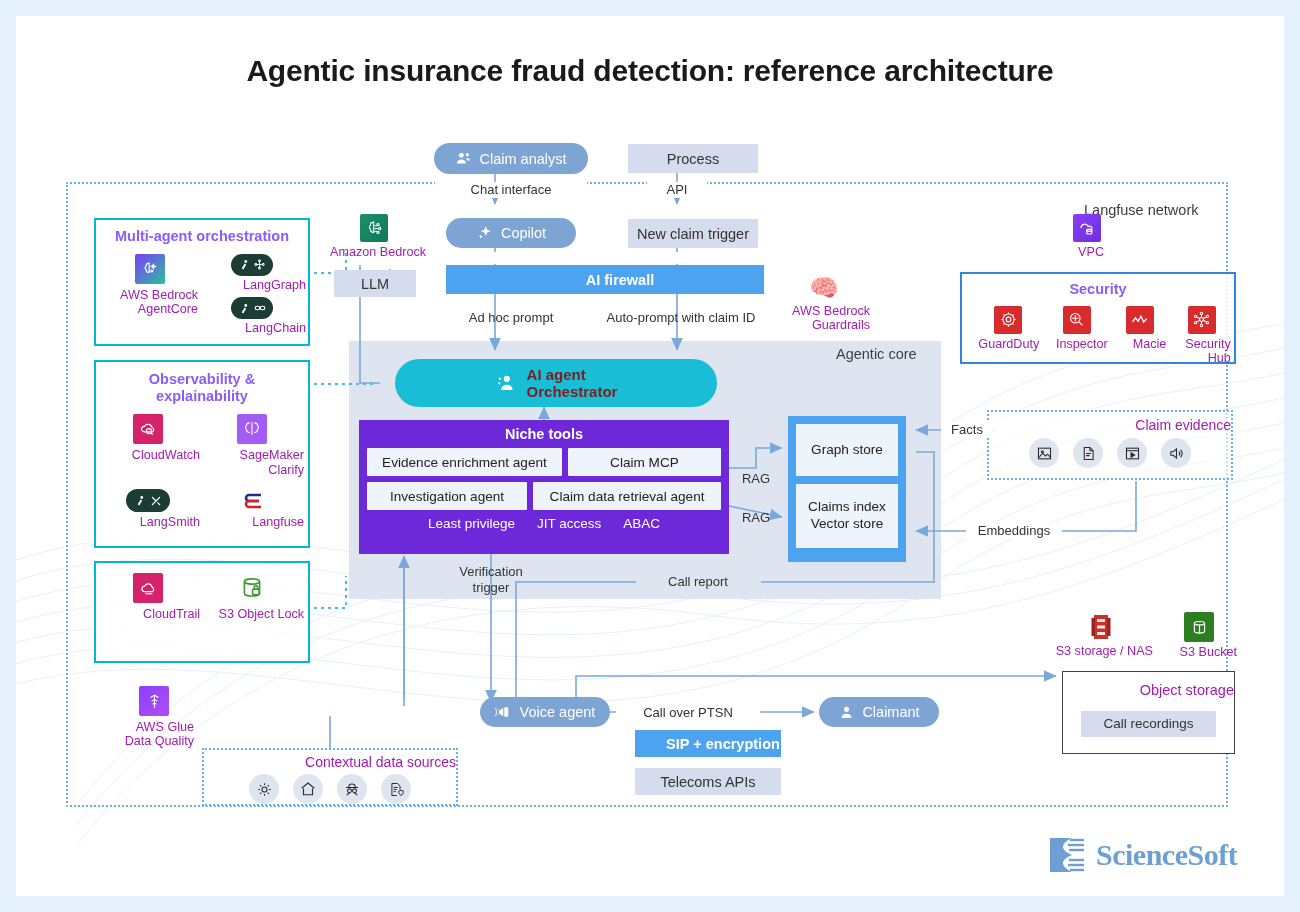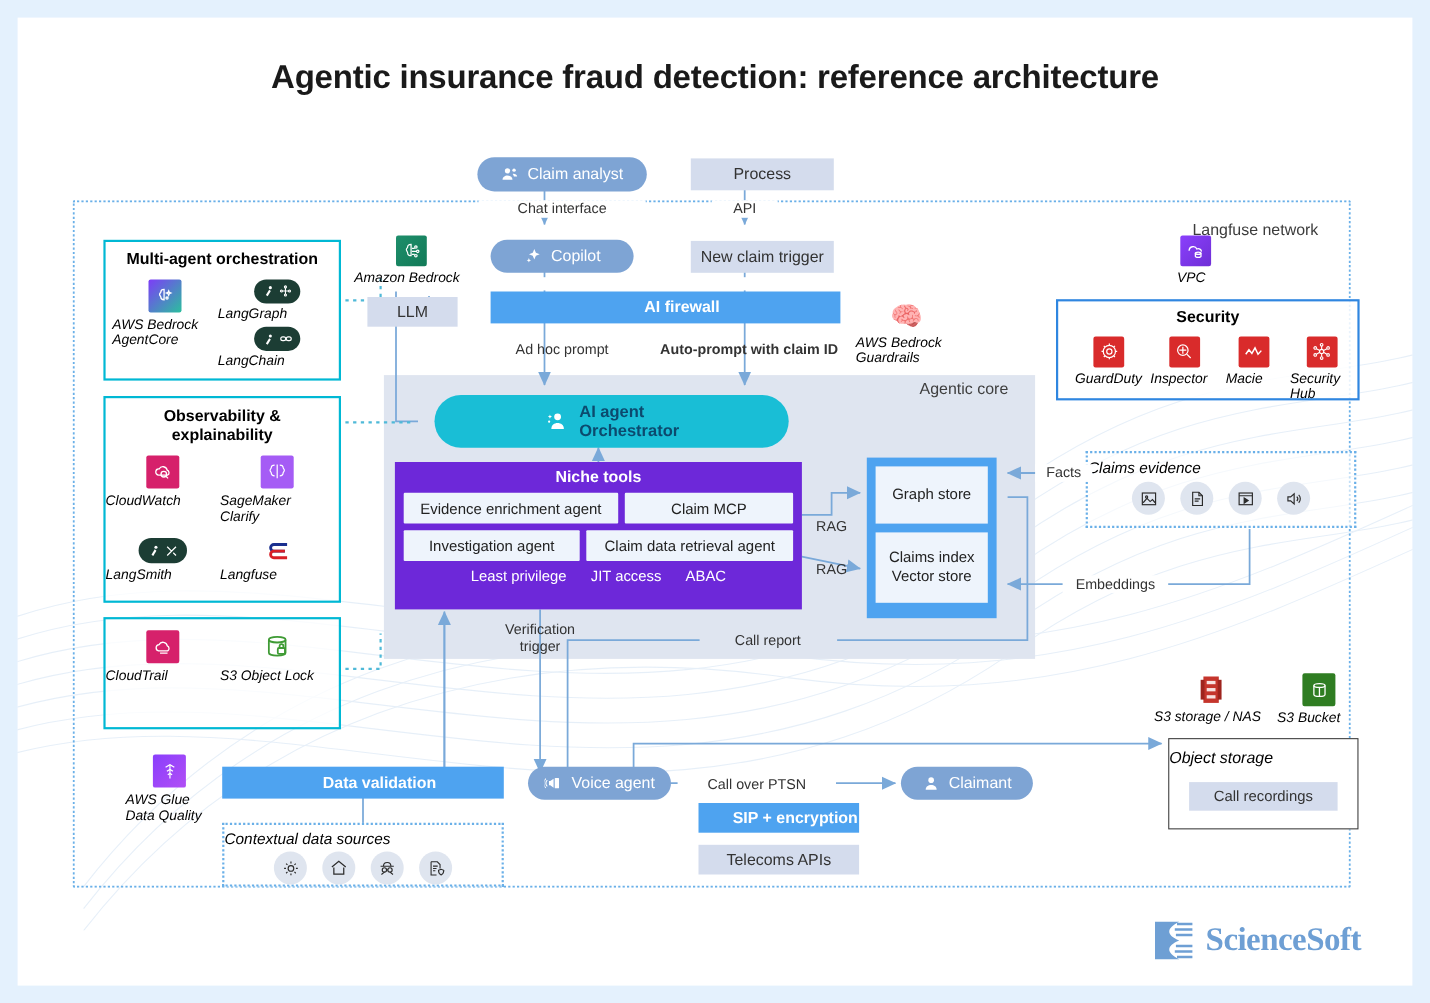--- a/index.html
+++ b/index.html
@@ -36,24 +36,24 @@
     font-size: 14.5px; color: #3c3c3c;
   }
 
   
   .panel {
     border: 2px solid #00b8d4;
     background: rgba(255,255,255,0.78);
   }
   .panel-title {
     text-align: center; font-weight: bold; font-size: 14.5px;
-    color: #000000; line-height: 1.15;
+    color: #8b5cf6; line-height: 1.15;
   }
   .tile-label {
-    text-align: left; font-size: 12.6px; color: #000000; line-height: 1.15; font-style: italic;
+    text-align: right; font-size: 12.6px; color: #a21caf; line-height: 1.15;
   }
 
   
   .rounded-pill {
     border-radius: 999px;
     display: flex; align-items: center; justify-content: center;
     color: #fff;
   }
   .node-grey {
     background: #d4dced; color: #333;
@@ -77,21 +77,21 @@
     background: #dfe5f0;
   }
   #agentic-core-label {
     left: 820px; top: 330px; font-size: 14.5px; color: #3f3f3f;
   }
 
   #orchestrator {
     left: 379px; top: 343px; width: 322px; height: 48px;
     background: #19bed6; border-radius: 999px;
     display:flex; align-items:center; justify-content:center; gap: 10px;
-    color: #0c4a6e; font-weight: bold; font-size: 15px; line-height: 1.15;
+    color: #7f1d1d; font-weight: bold; font-size: 15px; line-height: 1.15;
     text-align: center;
   }
 
   #niche-tools {
     left: 343px; top: 404px; width: 370px; height: 134px;
     background: #6d28d9;
   }
   #niche-tools-title {
     text-align:center; color:#fff; font-weight:bold; font-size:14.5px;
     margin-top: 6px;
@@ -285,21 +285,21 @@
 
   <div class="abs node-grey" style="left:612px;top:203px;width:130px;height:29px;">
     <span>New claim trigger</span>
   </div>
 
   <div class="abs node-blue" style="left:430px;top:249px;width:318px;height:29px;">
     <span>AI firewall</span>
   </div>
 
   <div class="abs edge-label" style="left:420px;top:294px;width:150px;">Ad hoc prompt</div>
-  <div class="abs edge-label" style="left:570px;top:294px;width:190px;font-weight:bold;">Auto-prompt with claim ID</div>
+  <div class="abs edge-label" style="left:570px;top:294px;width:190px;">Auto-prompt with claim ID</div>
 
   <div class="abs" style="left:306px;top:198px;width:104px;">
     <div style="width:28px;height:28px;margin:0 auto;border-radius:2px;background:linear-gradient(135deg,#1e8e6b,#127a57);display:flex;align-items:center;justify-content:center;">
       <svg width="19" height="19" viewBox="0 0 24 24" fill="none" stroke="#fff" stroke-width="1.4">
         <path d="M11 4c-2.4 0-4 1.6-4 3.4 0 .5-1.4 1-1.4 2.6S7 12.6 7 13.6c0 2 1.6 3.4 4 3.4z"></path>
         <circle cx="16.5" cy="7" r="1.4"></circle>
           <circle cx="18.6" cy="12" r="1.4"></circle>
           <circle cx="16.5" cy="17" r="1.4"></circle>
         <path d="M12 8.5h3.2M12 12h5.2M12 15.5h3.2"></path>
       </svg>
@@ -354,21 +354,21 @@
     <div class="store-inner" style="margin:8px;height:52px;">
       <span>Graph store</span>
     </div>
     <div class="store-inner" style="margin:6px 8px 8px 8px;height:64px;">
       <span>Claims index</span>
       <span>Vector store</span>
     </div>
   </div>
 
   <div class="abs" id="claim-evidence">
-    <div class="tile-label" style="font-size:14px;margin-top:5px;">Claims evidence</div>
+    <div class="tile-label" style="font-size:14px;margin-top:5px;">Claim evidence</div>
     <div style="display:flex;justify-content:center;gap:14px;margin-top:5px;">
       <div class="circ-icon">
         <svg width="17" height="17" viewBox="0 0 24 24" fill="none" stroke="#2b2b2b" stroke-width="1.5">
             <rect x="3.5" y="4.5" width="17" height="15"></rect>
             <circle cx="9" cy="9.6" r="1.4"></circle>
             <path d="M4.5 17l5-5.5 4 4 3-2.5 3.5 4"></path>
           </svg>
       </div>
       <div class="circ-icon">
         <svg width="17" height="17" viewBox="0 0 24 24" fill="none" stroke="#2b2b2b" stroke-width="1.5">
@@ -582,23 +582,20 @@
           <path d="M12 4v16"></path>
           <path d="M7 7l5-3 5 3"></path>
           <path d="M8.5 11.5L12 9.5l3.5 2"></path>
           <path d="M9.5 15.5L12 14l2.5 1.5"></path>
         </svg>
     </div>
     <div class="tile-label" style="margin-top:4px;white-space:pre-line;">AWS Glue
 Data Quality</div>
   </div>
 
-  <div class="abs node-blue" style="left:186px;top:681px;width:256px;height:29px;">
-    <span>Data validation</span>
-  </div>
 
   <div class="abs" id="ctx-sources">
     <div class="tile-label" style="font-size:14px;margin-top:4px;">Contextual data sources</div>
     <div style="display:flex;justify-content:center;gap:14px;margin-top:4px;">
       <div class="circ-icon">
         <svg width="17" height="17" viewBox="0 0 24 24" fill="none" stroke="#2b2b2b" stroke-width="1.5">
             <circle cx="12" cy="12" r="3.6"></circle>
             <path d="M12 3.2v2.4M12 18.4v2.4M3.2 12h2.4M18.4 12h2.4M5.8 5.8l1.7 1.7M16.5 16.5l1.7 1.7M18.2 5.8l-1.7 1.7M7.5 16.5l-1.7 1.7"></path>
           </svg>
       </div>

